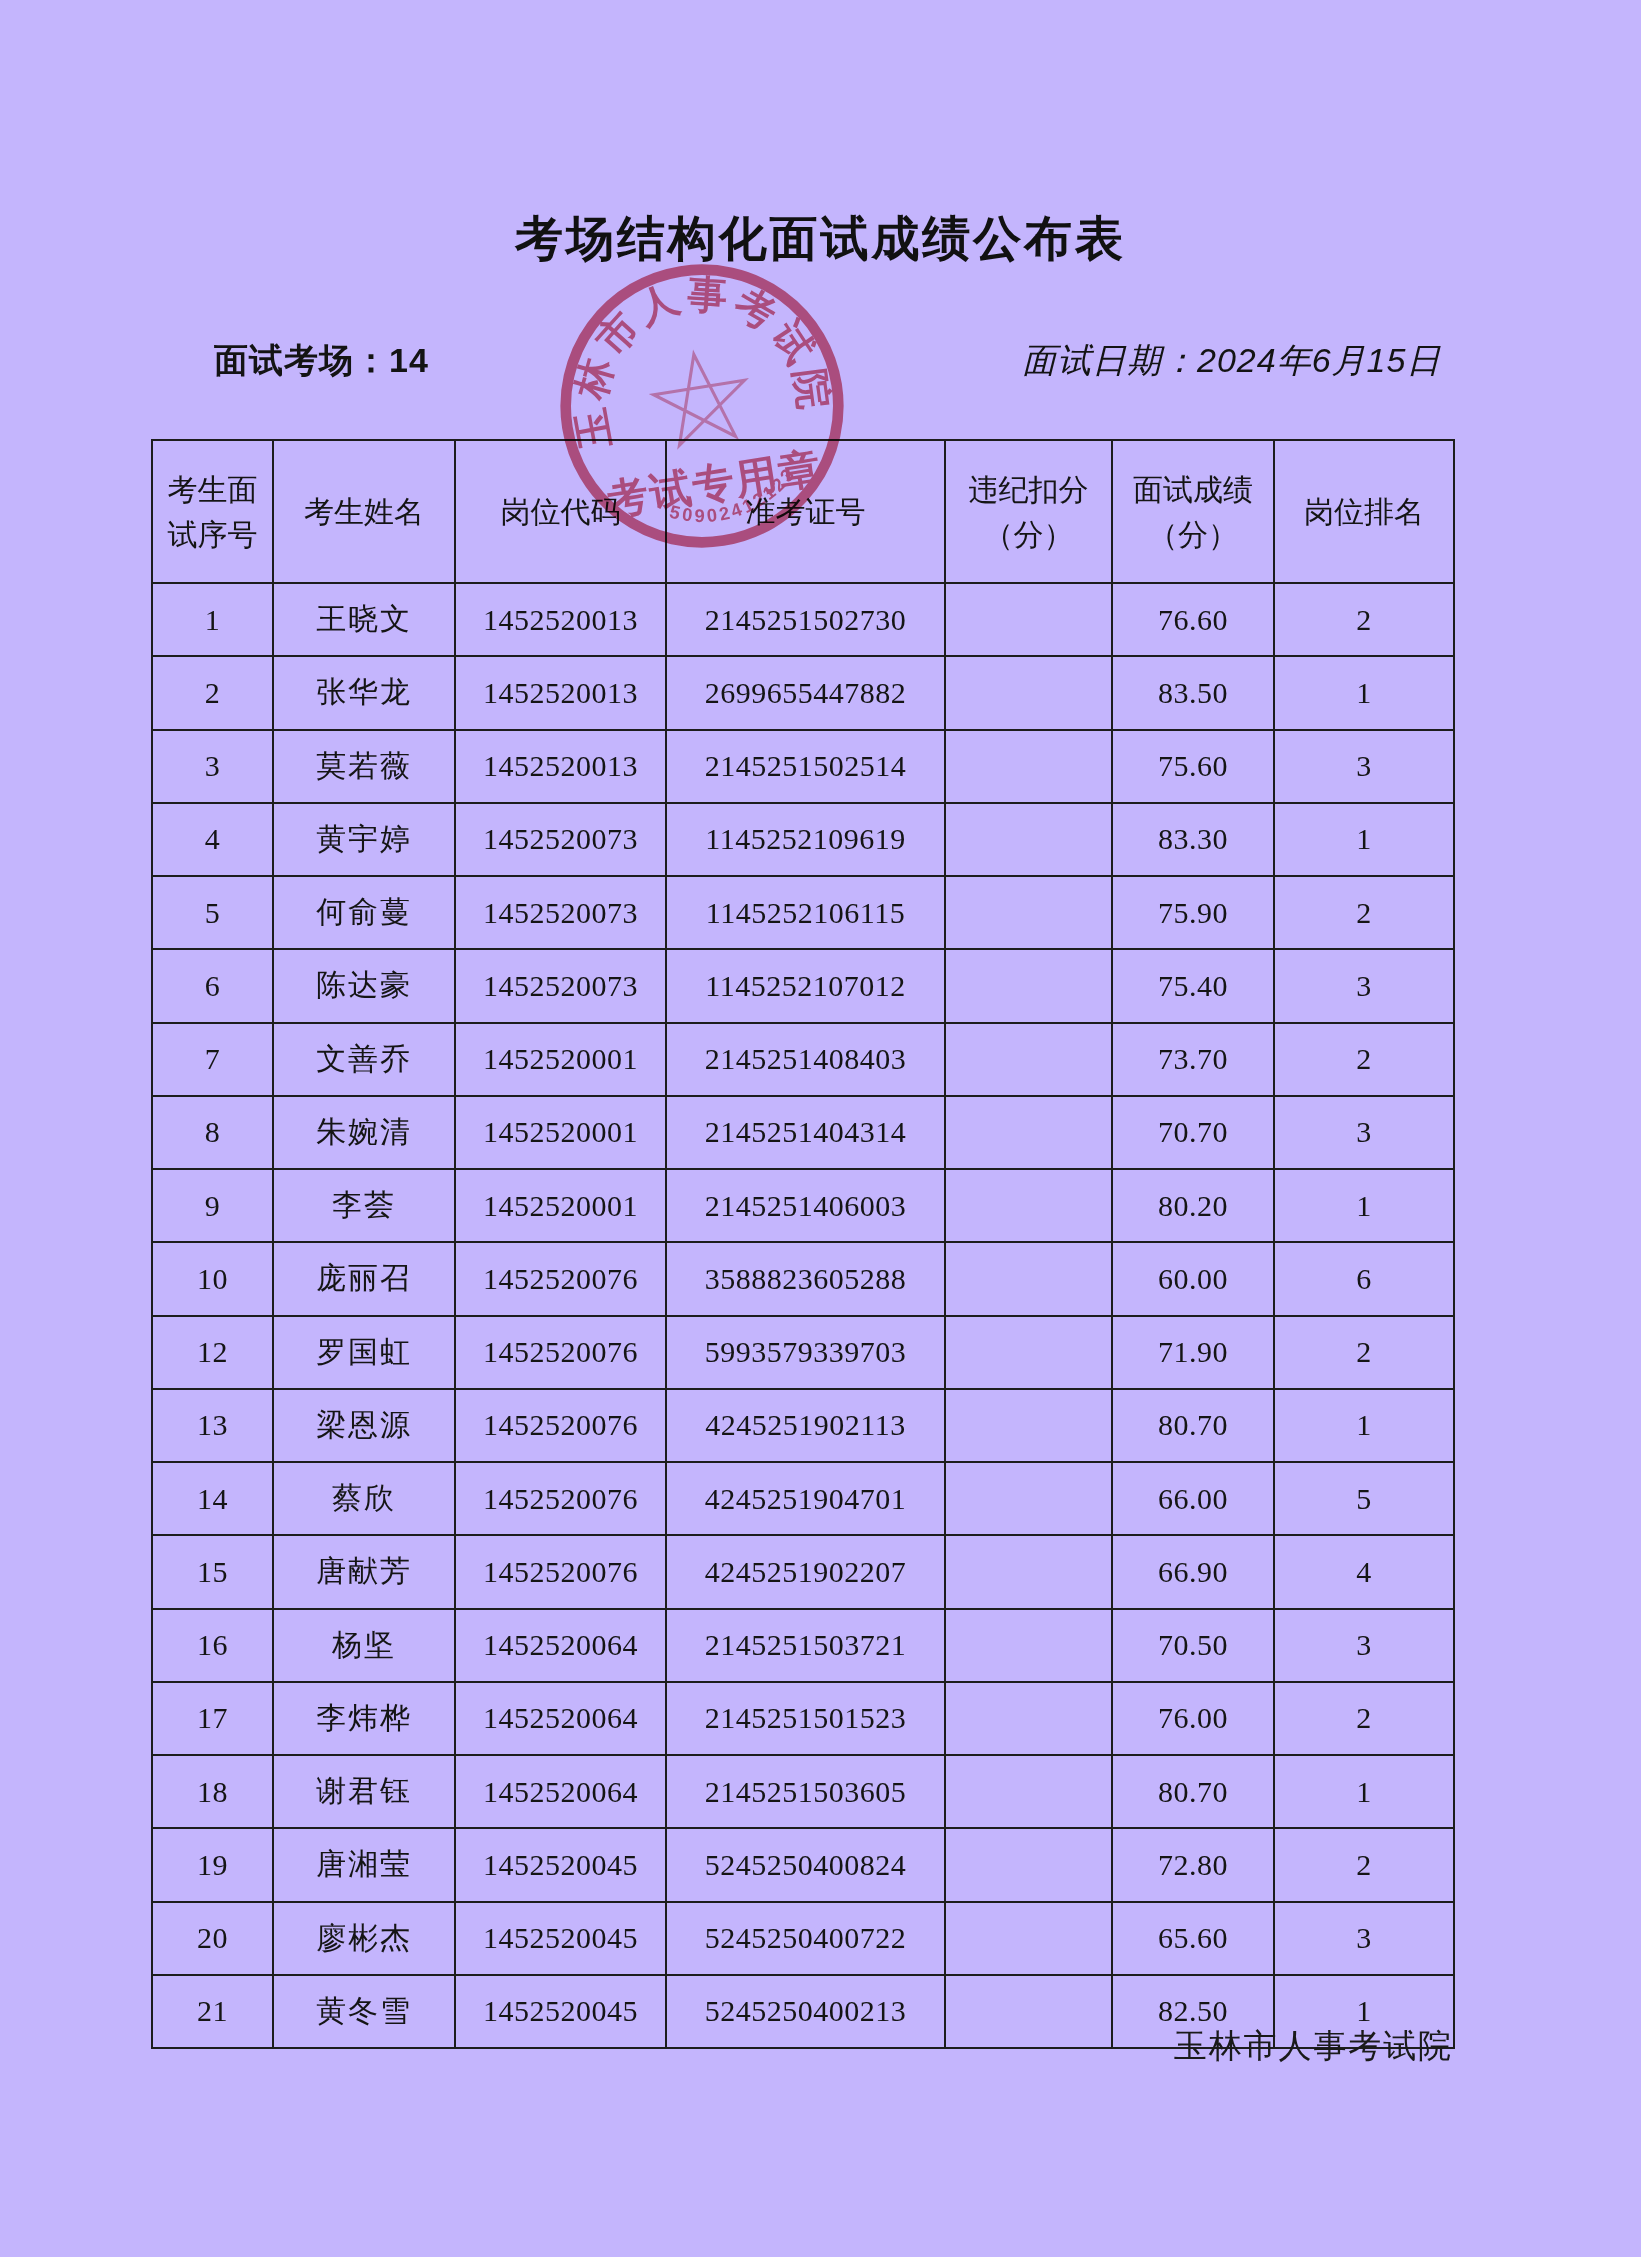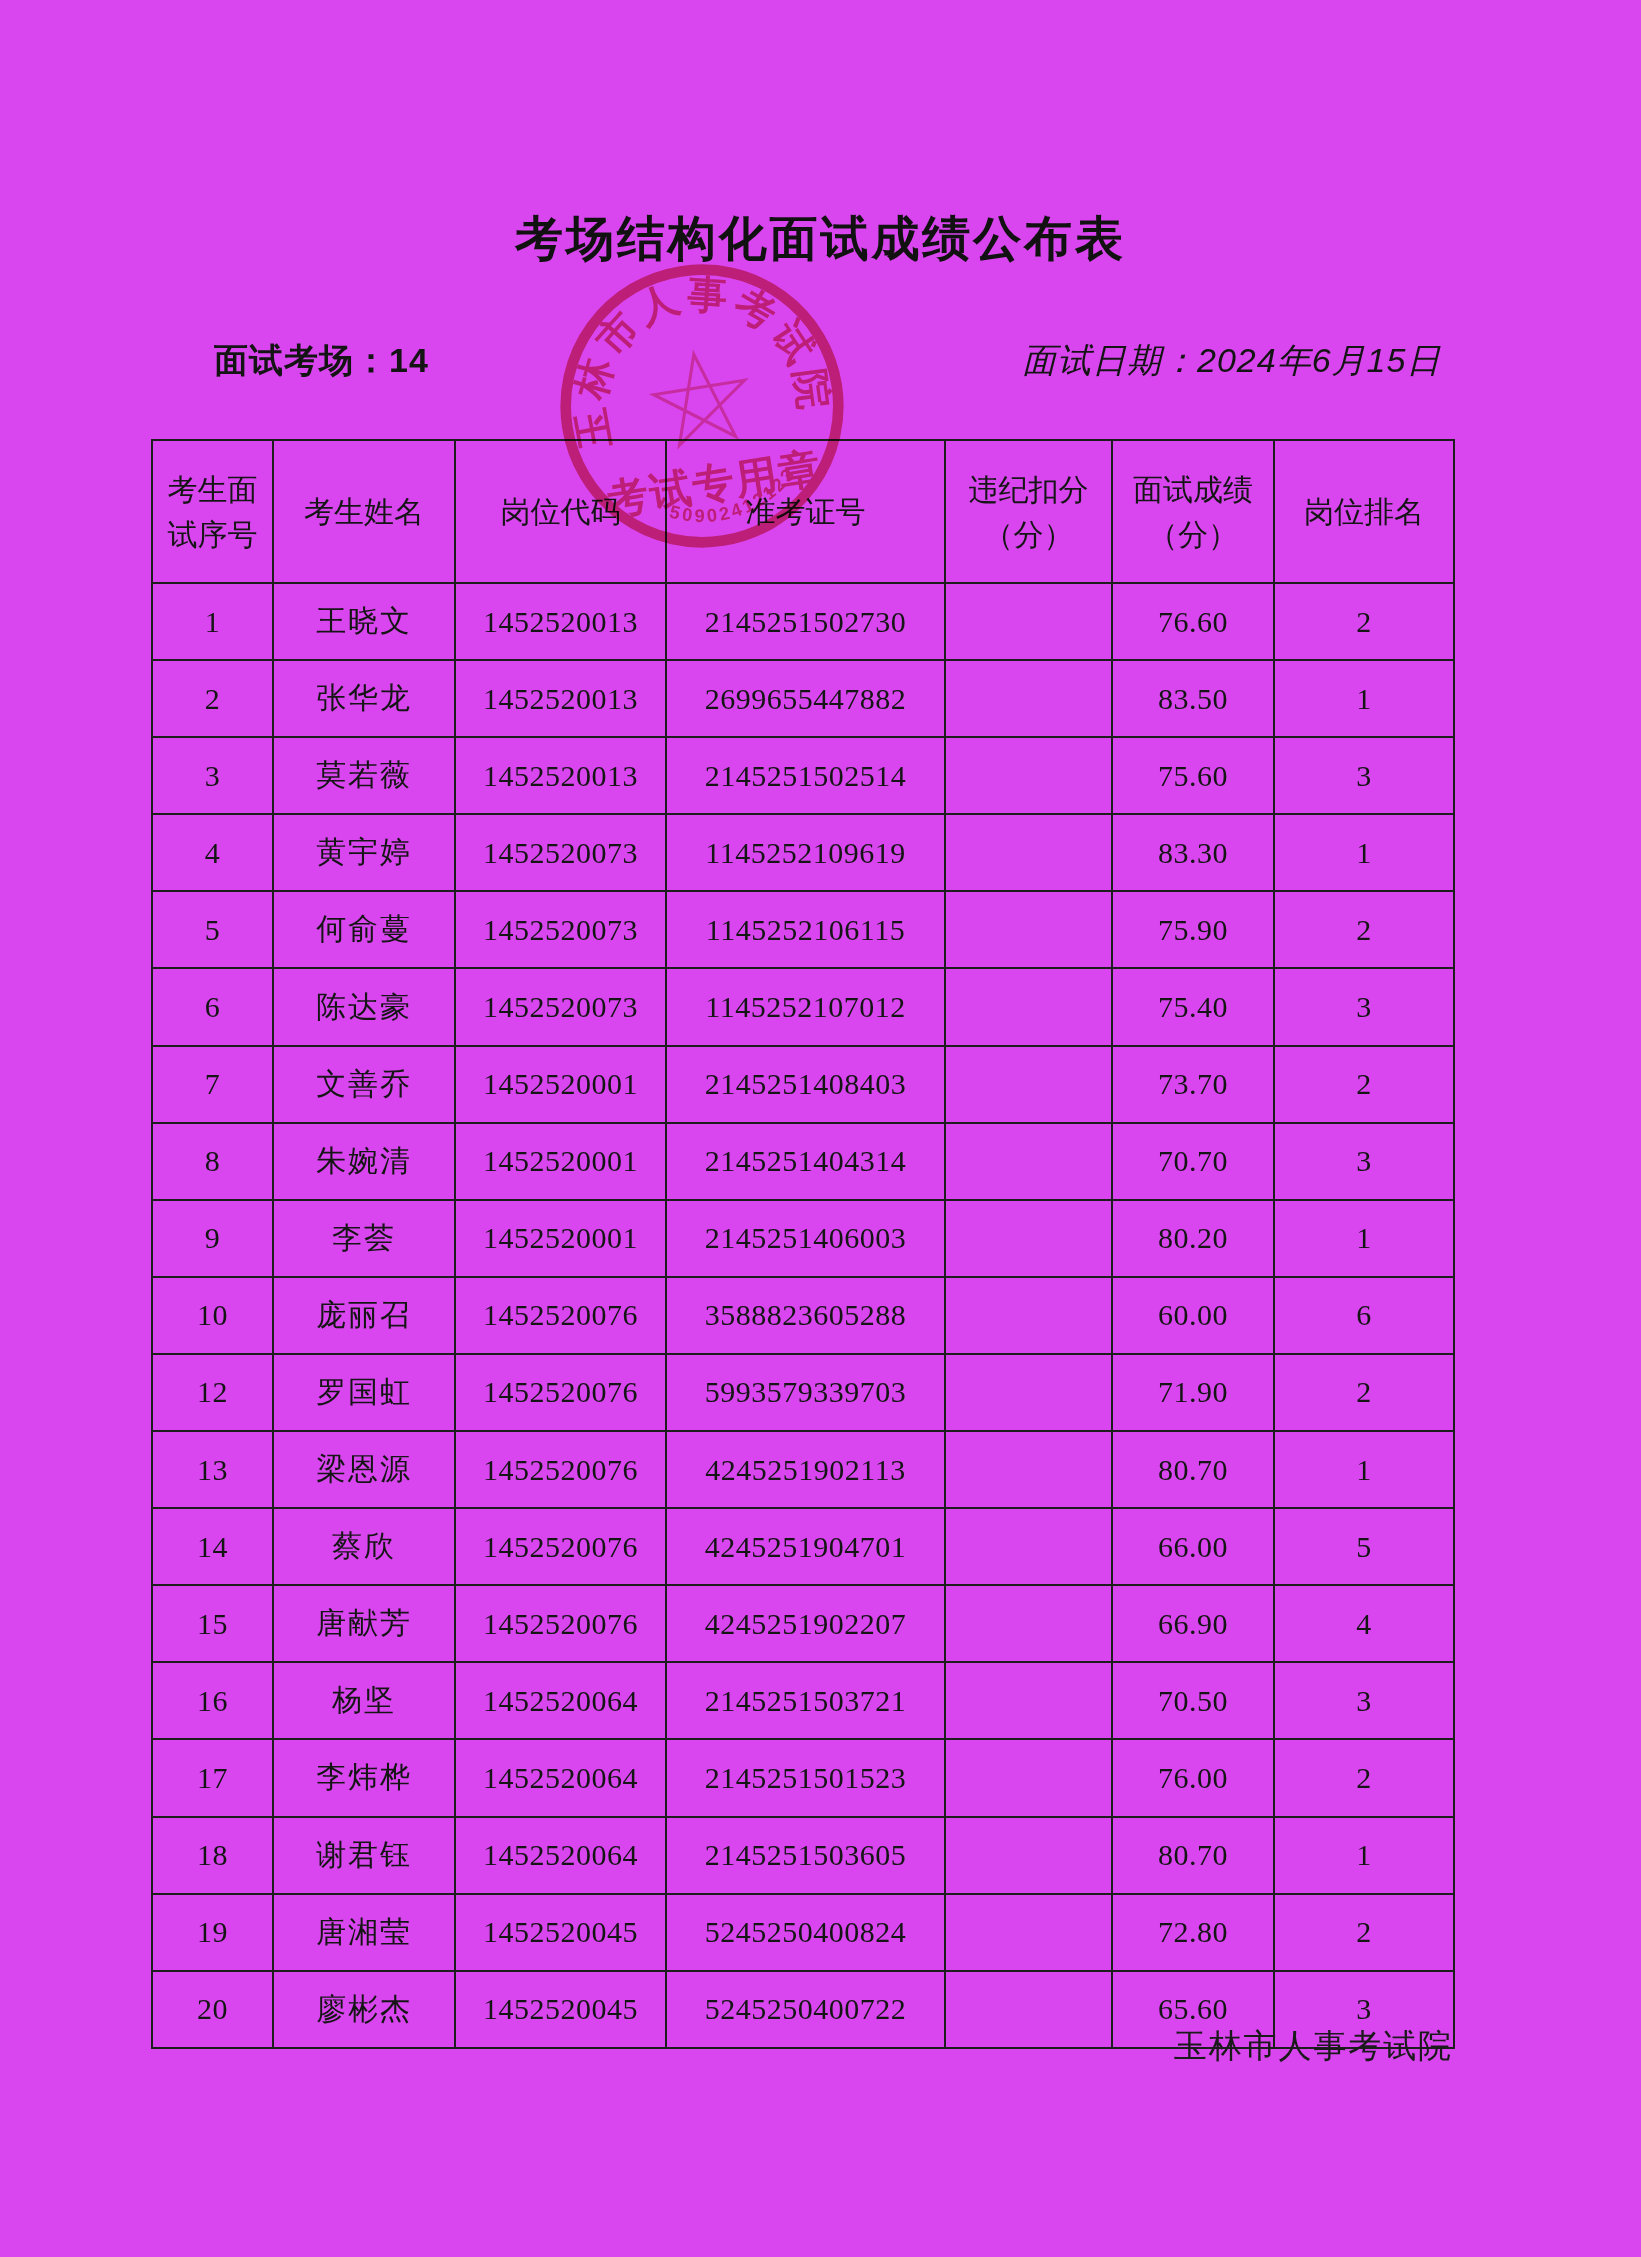--- a/index.html
+++ b/index.html
@@ -3,21 +3,21 @@
 <meta charset="utf-8">
 <style>
   html,body{margin:0;padding:0;}
   body{
     width:1641px;height:2257px;
     background:#f4f3ef;
     font-family:"Liberation Serif","DejaVu Serif",serif;
   }
   .page{
     position:relative;width:1641px;height:2257px;
-    background:#d946ef;overflow:hidden;color:#161616;
+    background:#c4b5fd;overflow:hidden;color:#161616;
   }
   .title{
     position:absolute;top:207px;left:0;width:100%;
     text-align:center;margin:0;
     font-family:"Liberation Sans","DejaVu Sans",sans-serif;
     font-size:48px;font-weight:700;letter-spacing:2.9px;color:#111;
   }
   .meta{
     position:absolute;top:338px;
     font-family:"Liberation Sans","DejaVu Sans",sans-serif;
@@ -283,20 +283,29 @@
   <tr data-name="table-row">
     <td data-name="sequence-cell">20</td>
     <td data-name="name-cell">廖彬杰</td>
     <td data-name="job-code-cell">1452520045</td>
     <td data-name="ticket-number-cell">5245250400722</td>
     <td data-name="penalty-cell"></td>
     <td data-name="score-cell">65.60</td>
     <td data-name="rank-cell">3</td>
   </tr>
 
+  <tr data-name="table-row">
+    <td data-name="sequence-cell">21</td>
+    <td data-name="name-cell">黄冬雪</td>
+    <td data-name="job-code-cell">1452520045</td>
+    <td data-name="ticket-number-cell">5245250400213</td>
+    <td data-name="penalty-cell"></td>
+    <td data-name="score-cell">82.50</td>
+    <td data-name="rank-cell">1</td>
+  </tr>
 </tbody>
   </table>
 
   <svg class="stamp" viewBox="0 0 300 300" data-name="official-stamp" aria-hidden="true">
     <defs>
       <path id="arc-top" d="M 53.4 179.5 A 101 101 0 1 1 246.6 179.5" fill="none"></path>
       <path id="arc-bottom" d="M 99.3 258.8 A 120 120 0 0 0 234.8 234.8" fill="none"></path>
     </defs>
     <g transform="rotate(-9 150 150)">
       <circle class="ring" cx="150" cy="150" r="141" data-name="stamp-ring"></circle>

